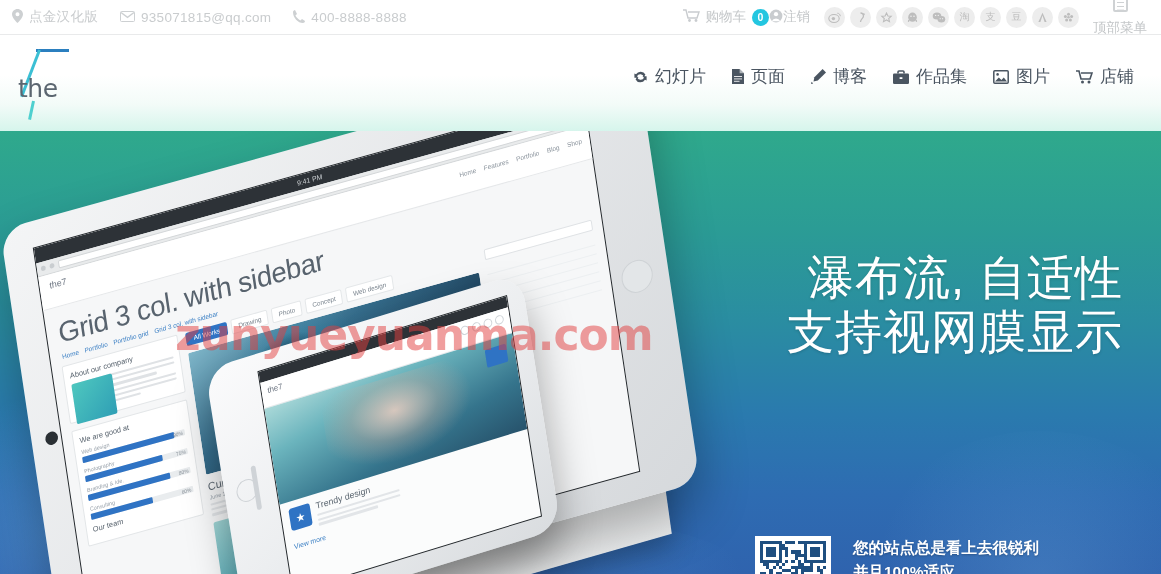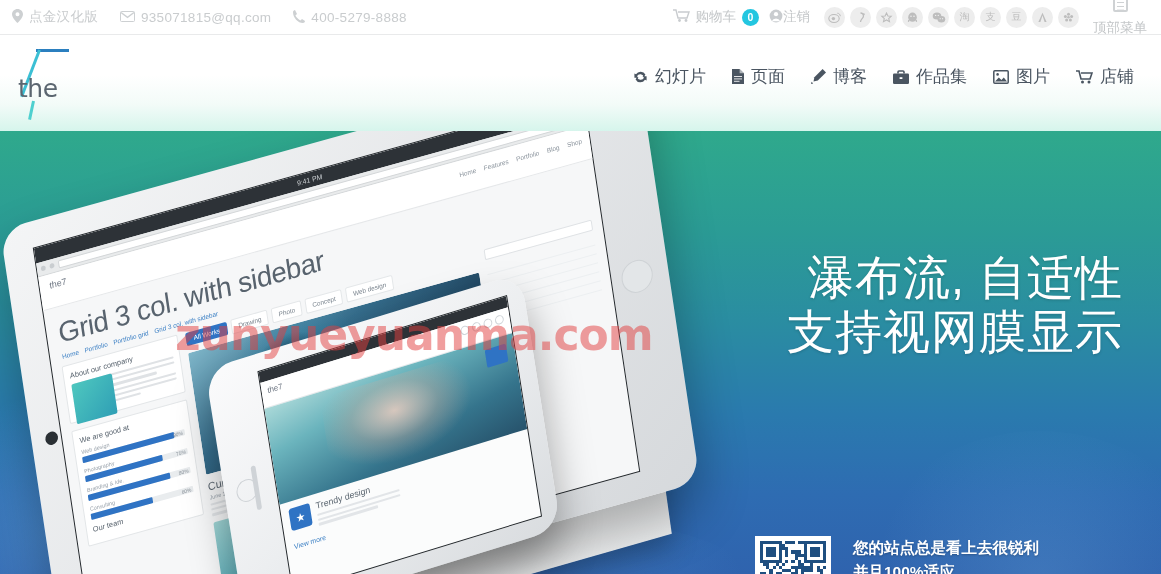--- a/index.html
+++ b/index.html
@@ -19,21 +19,21 @@
   .tb-left { display: flex; align-items: center; padding-left: 12px; }
   .tb-item {
     display: flex; align-items: center; gap: 6px;
     color: #c9ccce; font-size: 13.5px; margin-right: 22px;
     letter-spacing: .3px;
   }
   .tb-item .gl { font-size: 14px; line-height: 1; color: #cdd0d2; }
   .tb-right {
     display: flex; align-items: center; margin-left: auto; padding-right: 10px;
   }
-  .tb-cart { display: flex; align-items: center; gap: 6px; margin-right: 10px; color: #c4c7c9; font-size: 13.5px; }
+  .tb-cart { display: flex; align-items: center; gap: 6px; color: #c4c7c9; font-size: 13.5px; }
   .cart-badge {
     display: inline-flex; align-items: center; justify-content: center;
     width: 17px; height: 17px; border-radius: 50%;
     background: #23c6e0; color: #fff; font-size: 10.5px; font-weight: bold;
   }
   .tb-logout { display: flex; align-items: center; margin-right: 14px; color: #c4c7c9; font-size: 13.5px; }
   .social-row { display: flex; align-items: center; gap: 5px; margin-right: 14px; }
   .soc {
     width: 21px; height: 21px; border-radius: 50%;
     background: #ededed; color: #bdbdbd;
@@ -293,21 +293,21 @@
             </svg>
         </span>
         <span>935071815@qq.com</span>
       </div>
       <div class="tb-item">
         <span class="gl">
           <svg width="12" height="13" viewBox="0 0 12 13">
               <path d="M2 0C1 0 0 1 0 2c0 6 5 11 10 11 1 0 2-1 2-2l-3-2-1.6 1.6C5.6 9.6 3.4 7.4 2.4 5.6L4 4 2 0z" fill="#cdd0d2"></path>
             </svg>
         </span>
-        <span>400-5279-8888</span>
+        <span>400-8888-8888</span>
       </div>
     </div>
 
     <div class="tb-right">
       <div class="tb-cart">
         <span>
           <svg width="17" height="13" viewBox="0 0 17 13">
               <path d="M0 1h3l2 8h9l2-6H5" fill="none" stroke="#c9cccf" stroke-width="1.4"></path>
               <circle cx="6.5" cy="11.5" r="1.4" fill="#c9cccf"></circle>
               <circle cx="13" cy="11.5" r="1.4" fill="#c9cccf"></circle>

